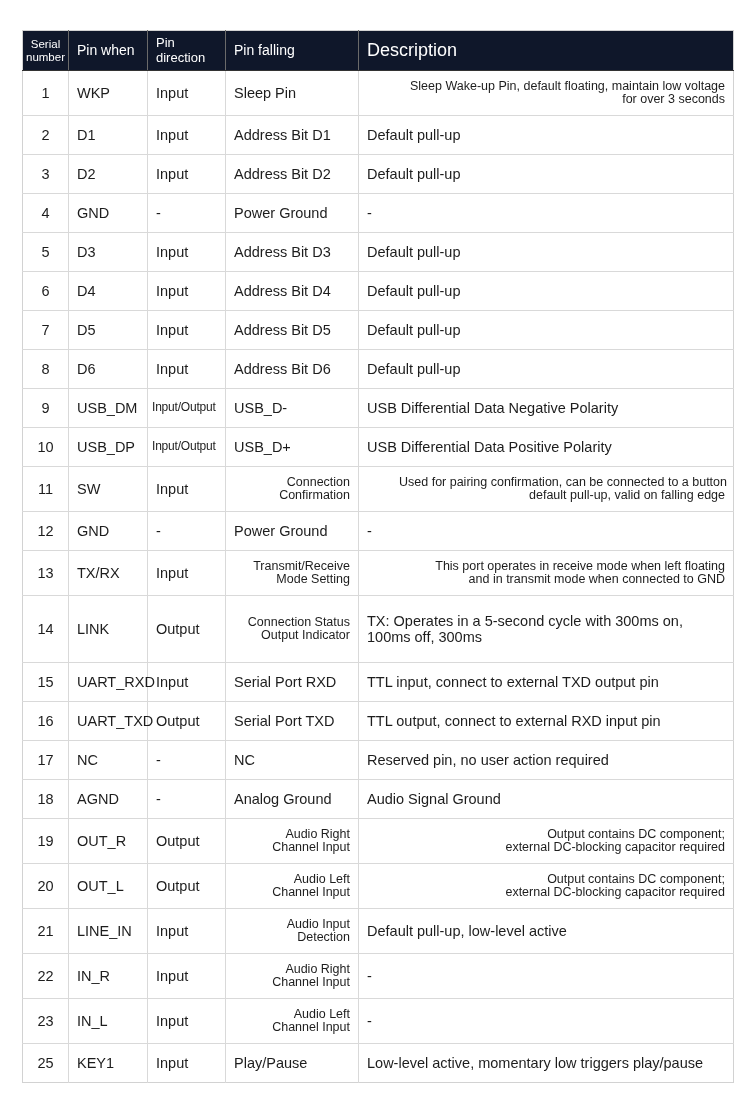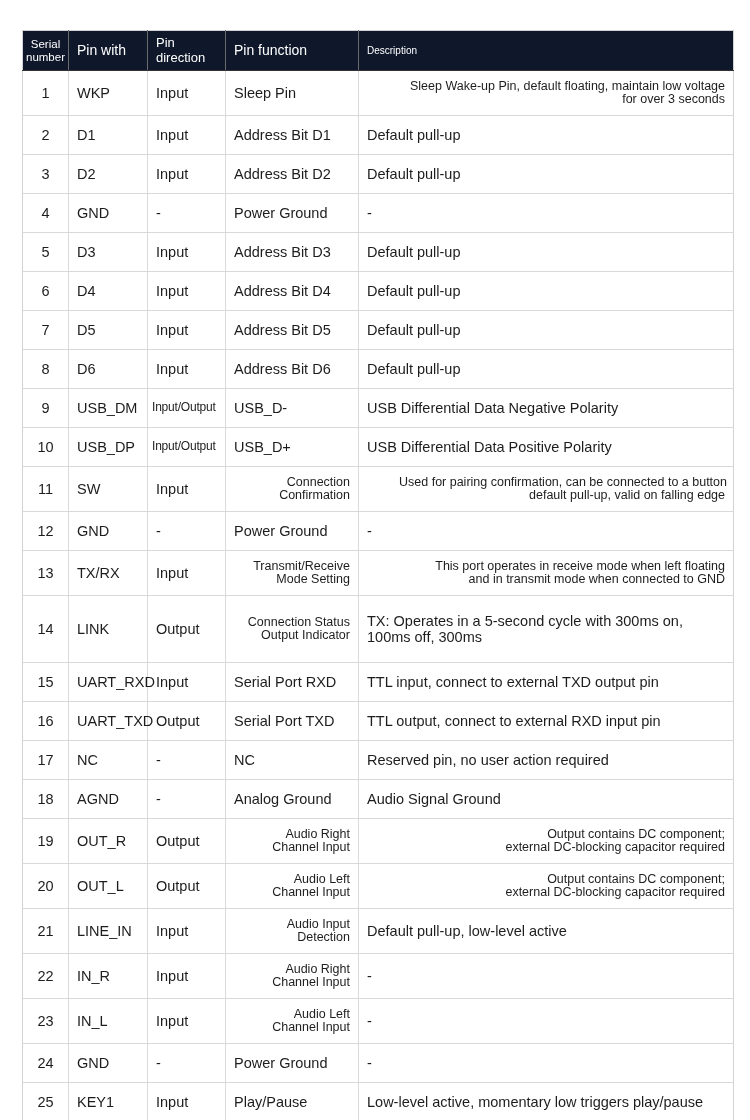--- a/index.html
+++ b/index.html
@@ -49,21 +49,21 @@
   thead th:last-child { border-right: none; }
   thead th.h-serial {
     text-align: center;
     font-size: 11.5px;
     padding-left: 3px;
     padding-right: 3px;
   }
   thead th.h-name   { font-size: 14px; }
   thead th.h-dir    { font-size: 13px; }
   thead th.h-func   { font-size: 14px; }
-  thead th.h-desc   { font-size: 10px; margin-left: 17px; }
+  thead th.h-desc   { font-size: 18px; margin-left: 17px; }
 
   tbody td {
     border-top: 1px solid #d9d9d9;
     border-right: 1px solid #d9d9d9;
     padding: 4px 8px;
     vertical-align: middle;
     line-height: 1.14;
     background: #ffffff;
     overflow: visible;
     white-space: pre-line;
@@ -103,24 +103,24 @@
       <col class="c-serial">
       <col class="c-name">
       <col class="c-dir">
       <col class="c-func">
       <col class="c-desc">
     </colgroup>
     <thead>
       <tr>
         <th class="h-serial">Serial
 number</th>
-        <th class="h-name">Pin with</th>
+        <th class="h-name">Pin when</th>
         <th class="h-dir">Pin
 direction</th>
-        <th class="h-func">Pin function</th>
+        <th class="h-func">Pin falling</th>
         <th class="h-desc">Description</th>
       </tr>
     </thead>
     <tbody id="pin-table-body">
         <tr class="r-mid">
           <td class="serial">1</td>
           <td class="name">WKP</td>
           <td class="dir">Input</td>
           <td class="func">Sleep Pin</td>
           <td class="desc sm2">Sleep Wake-up Pin, default floating, maintain low voltage
@@ -287,27 +287,20 @@
         </tr>
         <tr class="r-mid">
           <td class="serial">23</td>
           <td class="name">IN_L</td>
           <td class="dir">Input</td>
           <td class="func sm2">Audio Left
 Channel Input</td>
           <td class="desc">-</td>
         </tr>
         <tr class="r-base">
-          <td class="serial">24</td>
-          <td class="name">GND</td>
-          <td class="dir">-</td>
-          <td class="func">Power Ground</td>
-          <td class="desc">-</td>
-        </tr>
-        <tr class="r-base">
           <td class="serial">25</td>
           <td class="name">KEY1</td>
           <td class="dir">Input</td>
           <td class="func">Play/Pause</td>
           <td class="desc">Low-level active, momentary low triggers play/pause</td>
         </tr>
       </tbody>
   </table>
 </div>
 

